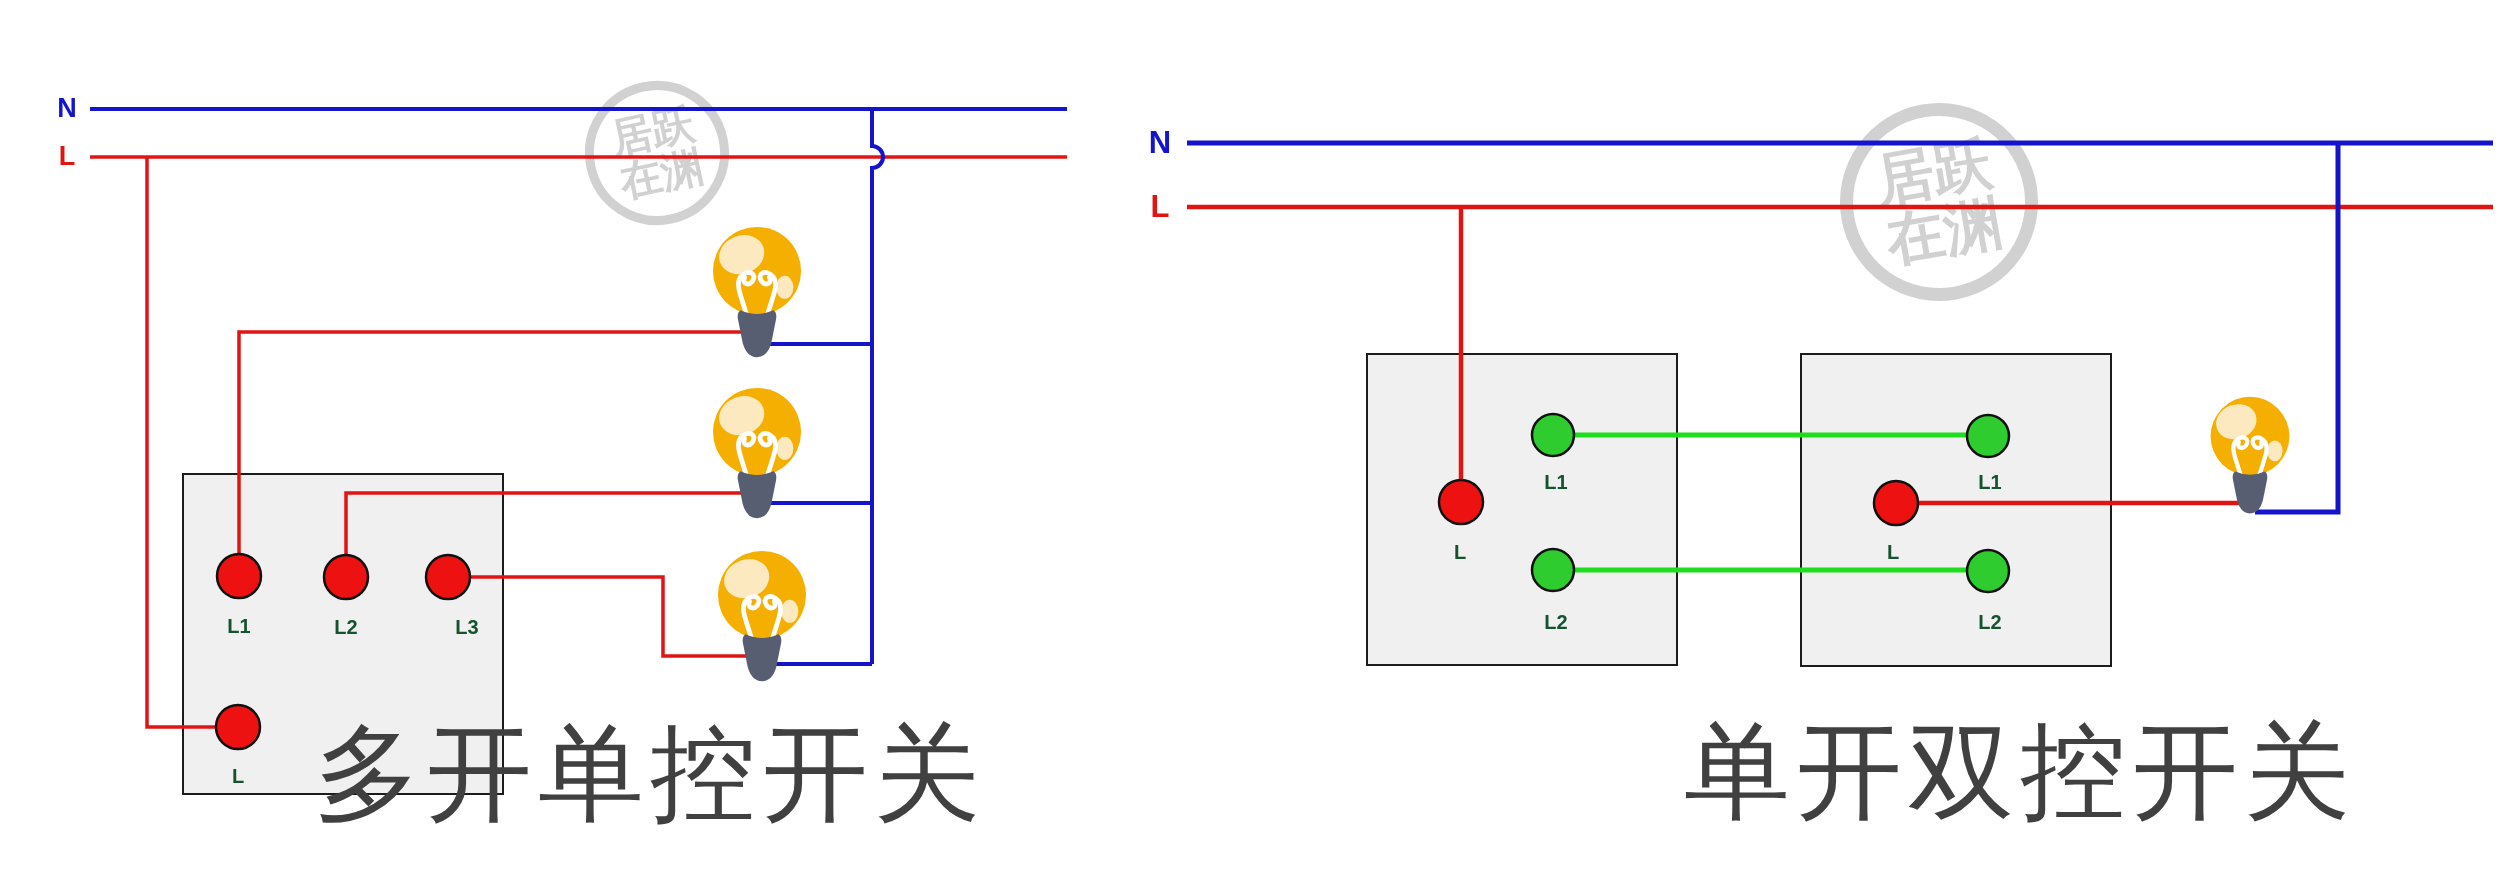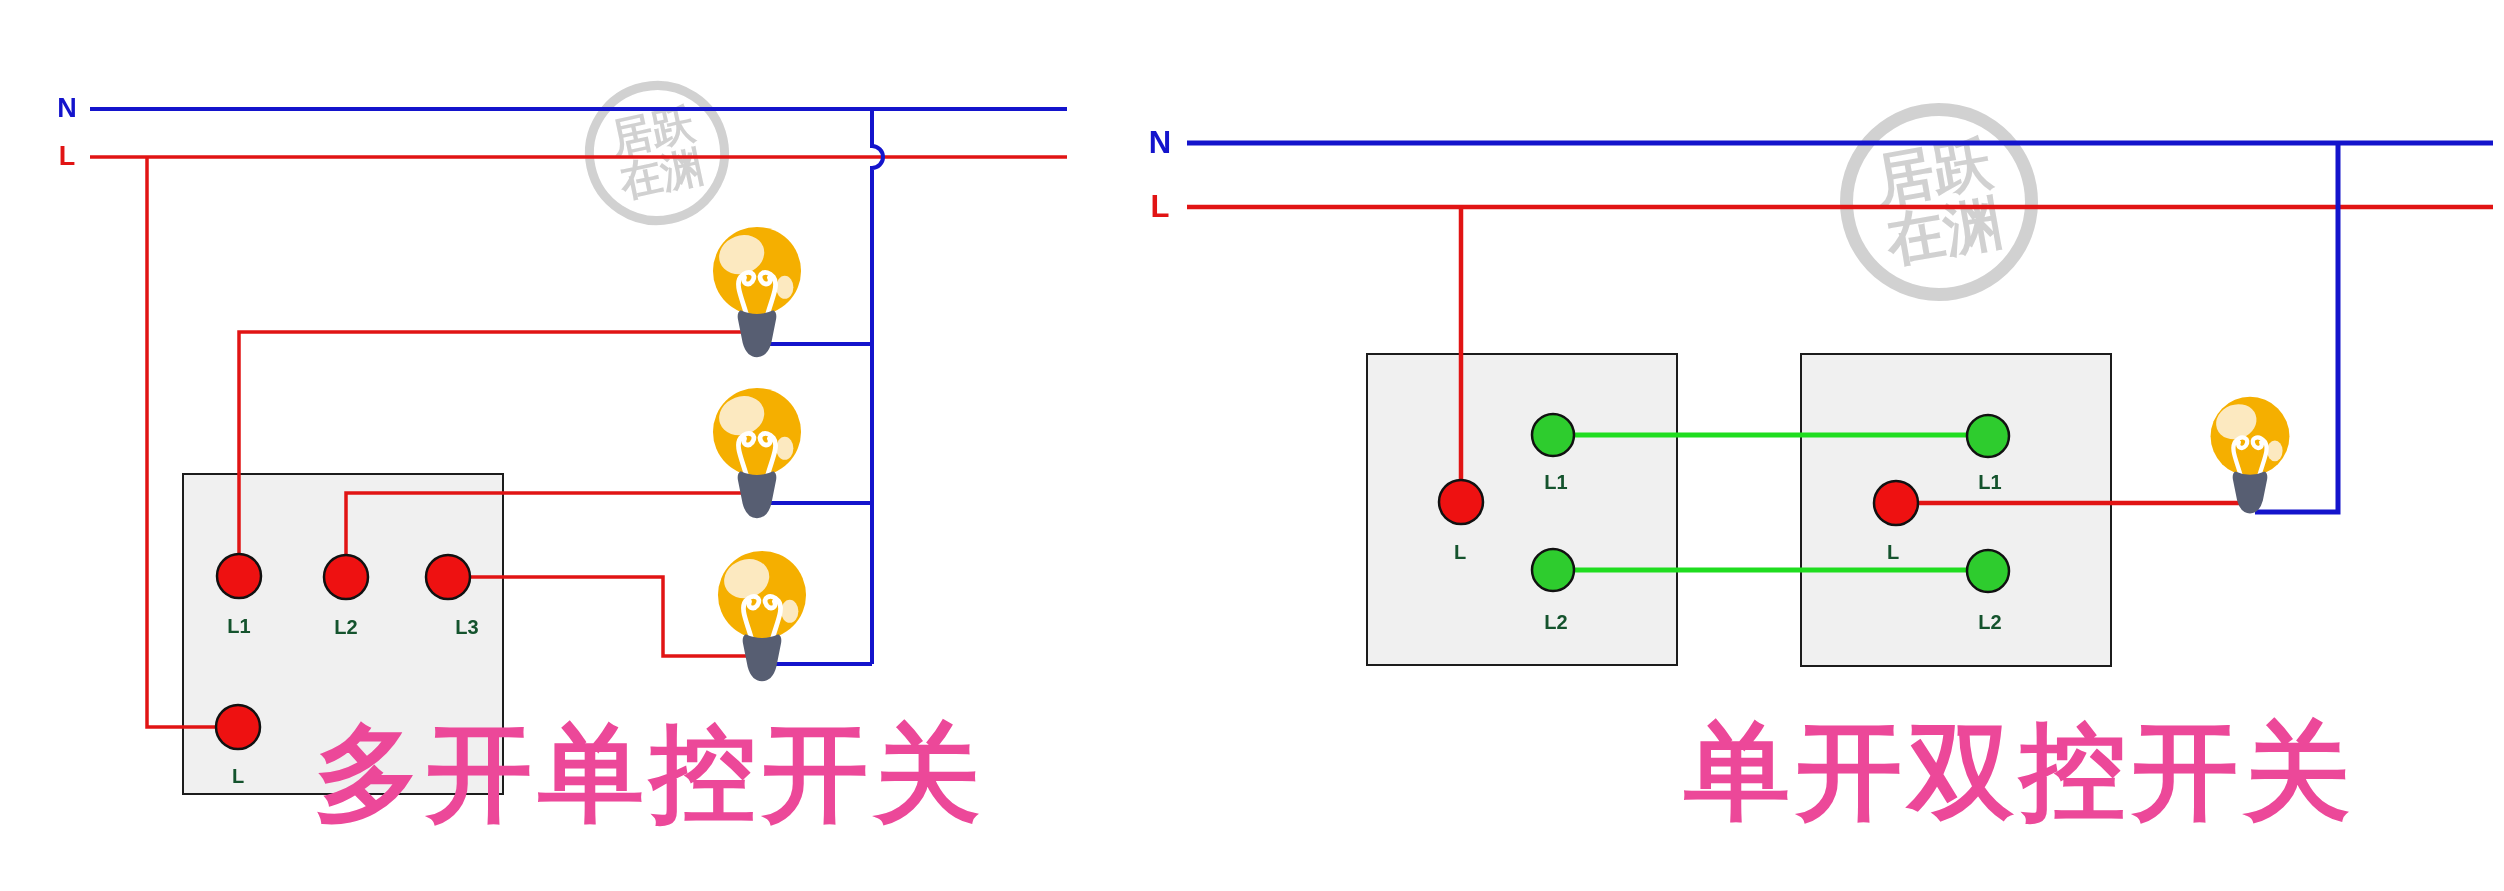--- a/index.html
+++ b/index.html
@@ -28,21 +28,21 @@
   .pin{position:absolute;transform:translate(-50%,-50%);font-weight:bold;
        font-size:20px;color:#14532d;white-space:nowrap;}
   .bus-label{position:absolute;transform:translate(-50%,-50%);font-weight:bold;white-space:nowrap;}
   .bus-label.n{color:var(--neutral-wire);}
   .bus-label.l{color:var(--live-wire);}
   .left-bus{font-size:27px;}
   .right-bus{font-size:31px;}
 
   
   .caption{position:absolute;transform:translate(-50%,-50%);font-size:106px;
-           font-family:"DejaVu Serif",cursive,serif;color:#ec4899;font-weight:bold;
+           font-family:"DejaVu Serif",cursive,serif;color:#404040;font-weight:normal;
            letter-spacing:6px;white-space:nowrap;}
 
   
   .seal{position:absolute;border-radius:50%;border-style:solid;border-color:var(--seal-gray);
         display:flex;align-items:center;justify-content:center;opacity:.8;}
   .seal-text{color:var(--seal-gray);font-family:"DejaVu Serif",serif;font-weight:bold;
              text-align:center;word-break:break-all;line-height:1.05;}
   .seal-1{left:585px;top:81px;width:126px;height:126px;border-width:9px;transform:rotate(-12deg);}
   .seal-1 .seal-text{width:92px;font-size:42px;}
   .seal-2{left:1840px;top:103px;width:172px;height:172px;border-width:13px;transform:rotate(-10deg);}

